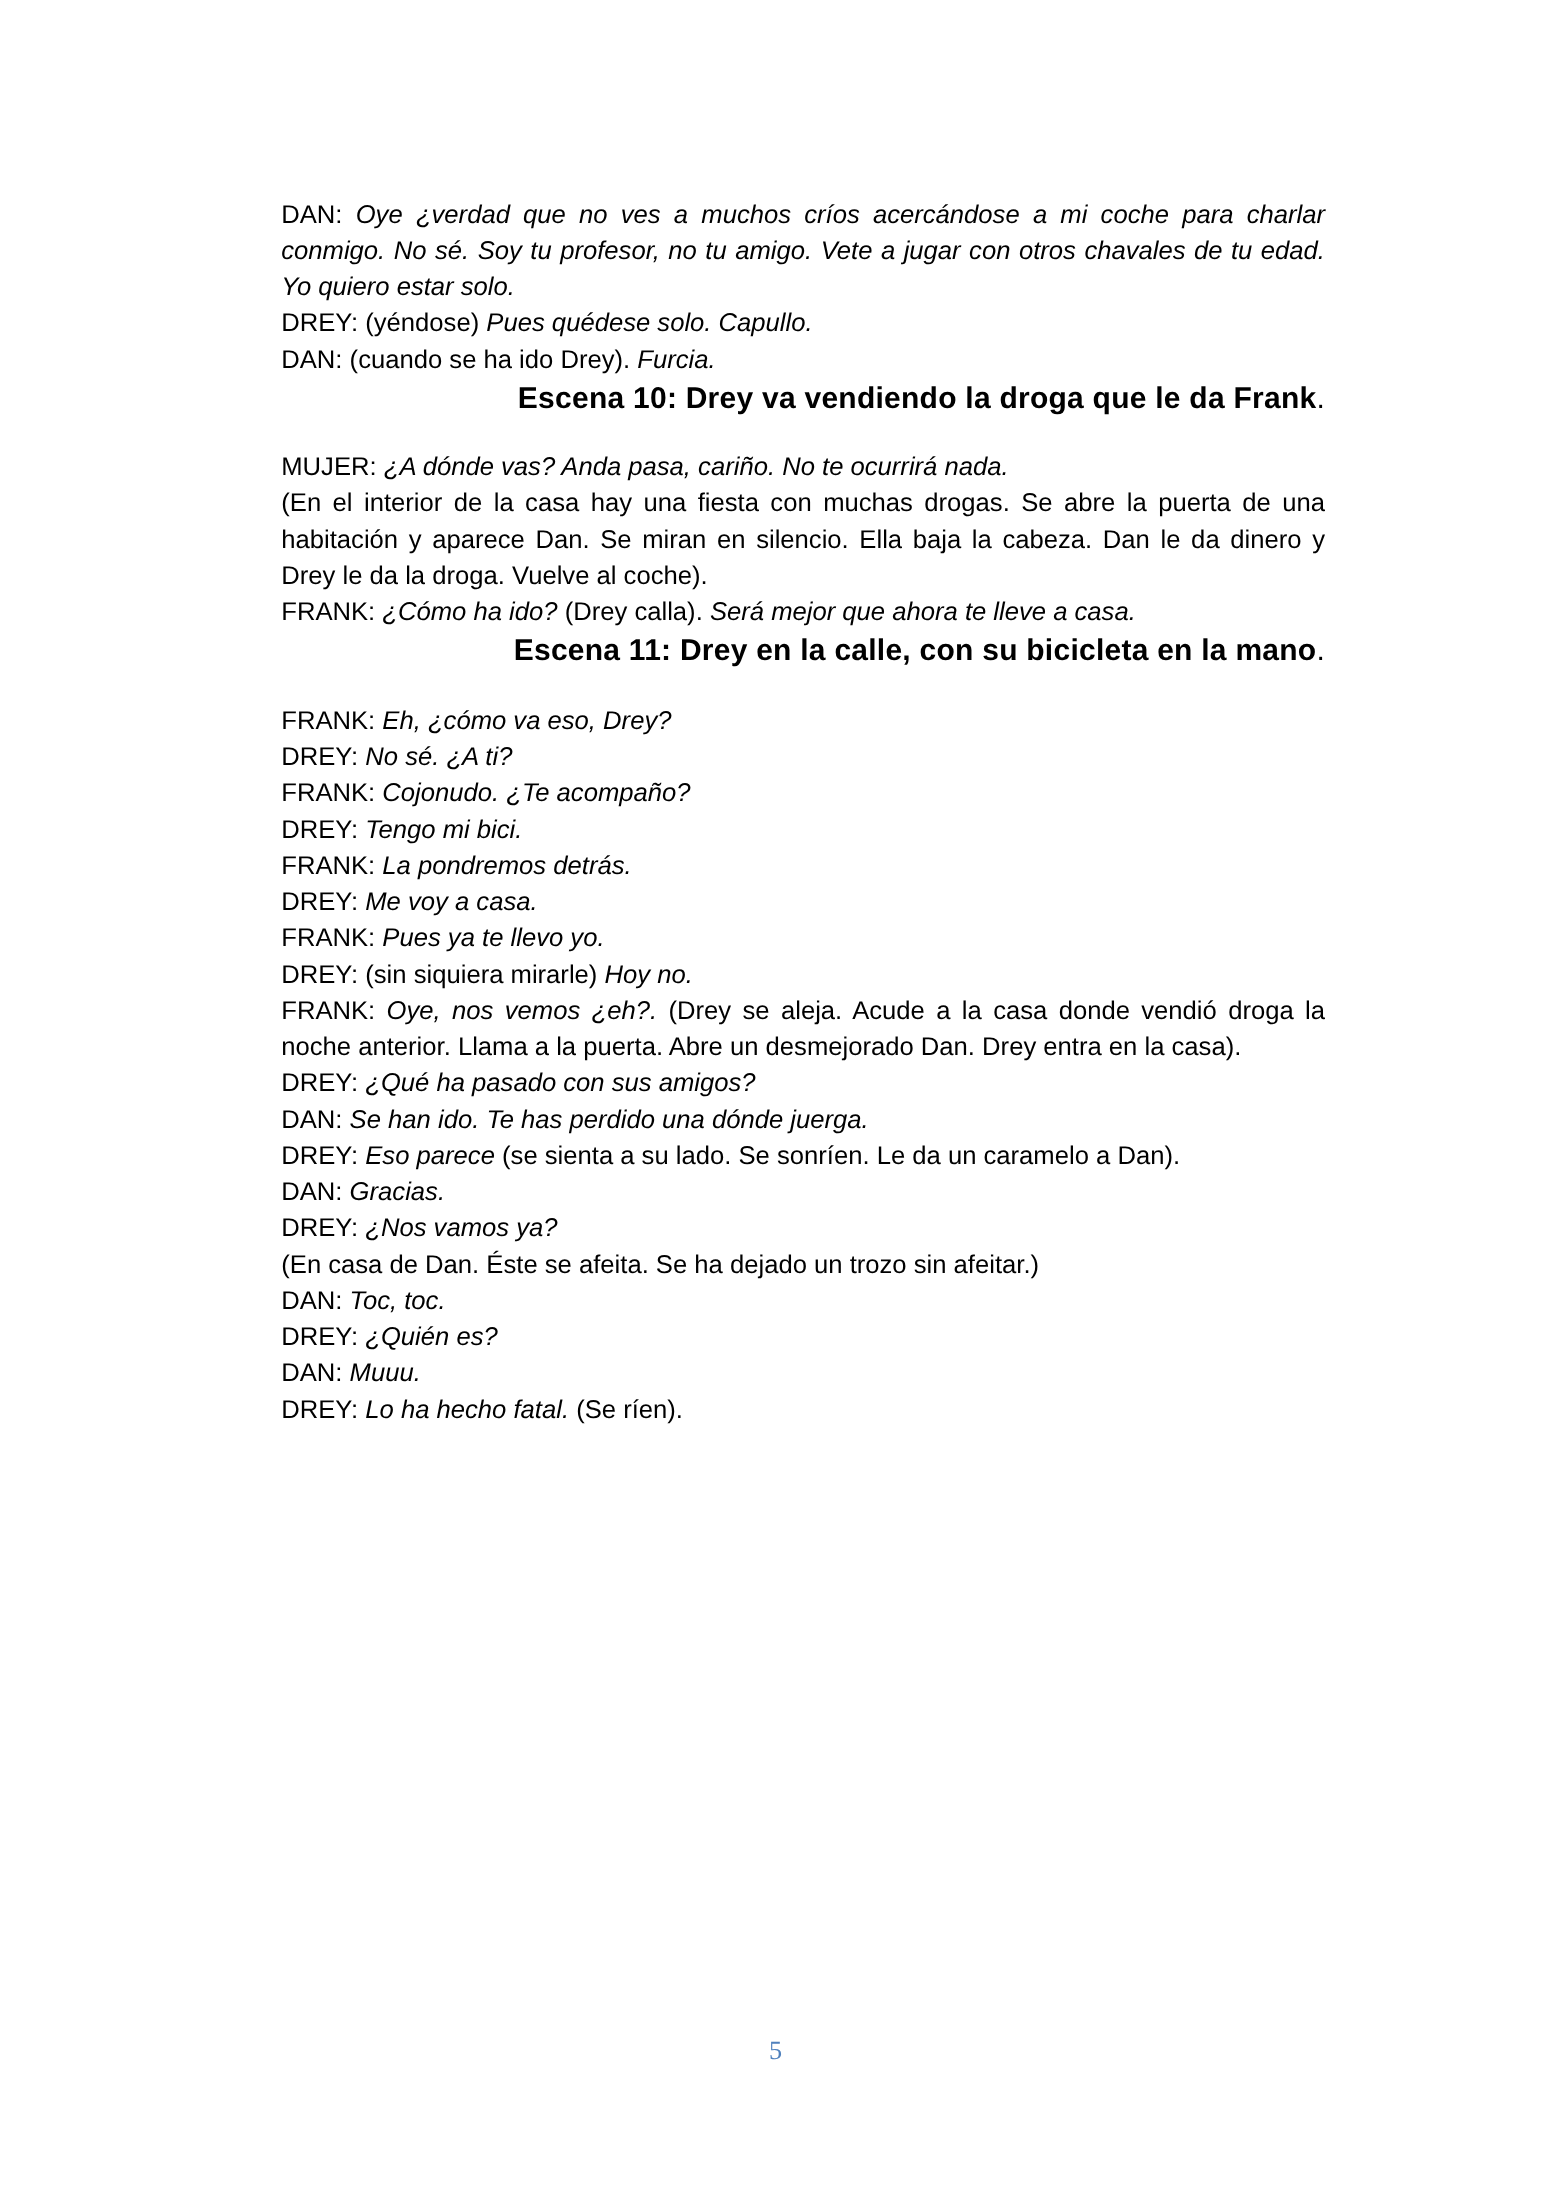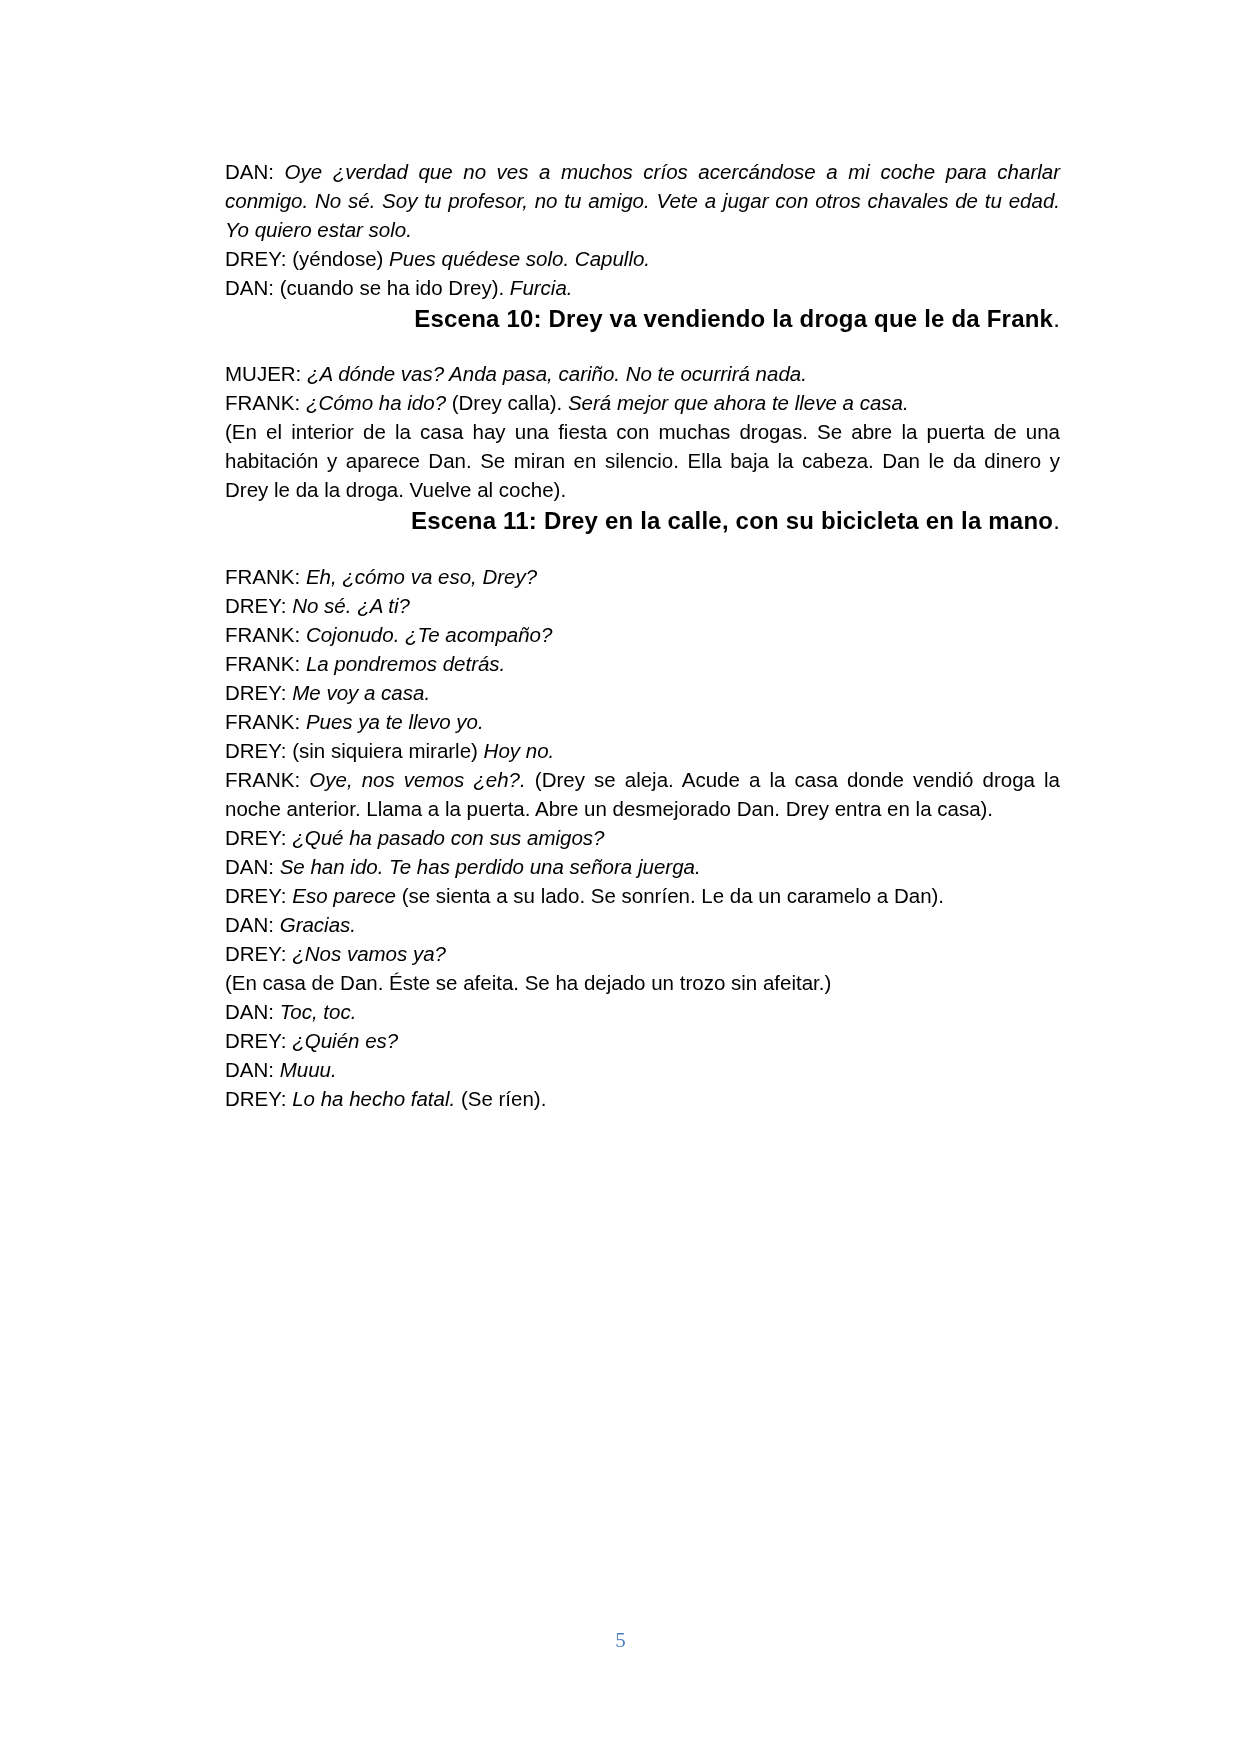--- a/index.html
+++ b/index.html
@@ -60,35 +60,36 @@
 <div class="page">
   <div class="content" id="doc">
       <div class="blk dialogue blk-0">
         <p class="para"><span class="seg-r">DAN: </span><span class="seg-i">Oye ¿verdad que no ves a muchos críos acercándose a mi coche para charlar conmigo. No sé. Soy tu profesor, no tu amigo. Vete a jugar con otros chavales de tu edad. Yo quiero estar solo.</span></p>
         <p class="para"><span class="seg-r">DREY: (yéndose) </span><span class="seg-i">Pues quédese solo. Capullo.</span></p>
         <p class="para"><span class="seg-r">DAN: (cuando se ha ido Drey). </span><span class="seg-i">Furcia.</span></p>
       </div>
       <h2 class="blk scene-heading blk-1"><span class="seg-b">Escena 10: Drey va vendiendo la droga que le da Frank</span><span class="seg-r">.</span></h2>
       <div class="blk dialogue blk-3">
         <p class="para"><span class="seg-r">MUJER: </span><span class="seg-i">¿A dónde vas? Anda pasa, cariño. No te ocurrirá nada.</span></p>
+        <p class="para"><span class="seg-r">(En el interior de la casa hay una fiesta con muchas drogas. Se abre la puerta de una habitación y aparece Dan. Se miran en silencio. Ella baja la cabeza. Dan le da dinero y Drey le da la droga. Vuelve al coche).</span></p>
         <p class="para"><span class="seg-r">FRANK: </span><span class="seg-i">¿Cómo ha ido? </span><span class="seg-r">(Drey calla). </span><span class="seg-i">Será mejor que ahora te lleve a casa.</span></p>
-        <p class="para"><span class="seg-r">(En el interior de la casa hay una fiesta con muchas drogas. Se abre la puerta de una habitación y aparece Dan. Se miran en silencio. Ella baja la cabeza. Dan le da dinero y Drey le da la droga. Vuelve al coche).</span></p>
       </div>
       <h2 class="blk scene-heading blk-4"><span class="seg-b">Escena 11: Drey en la calle, con su bicicleta en la mano</span><span class="seg-r">.</span></h2>
       <div class="blk dialogue blk-6">
         <p class="para"><span class="seg-r">FRANK: </span><span class="seg-i">Eh, ¿cómo va eso, Drey?</span></p>
         <p class="para"><span class="seg-r">DREY: </span><span class="seg-i">No sé. ¿A ti?</span></p>
         <p class="para"><span class="seg-r">FRANK: </span><span class="seg-i">Cojonudo. ¿Te acompaño?</span></p>
+        <p class="para"><span class="seg-r">DREY: </span><span class="seg-i">Tengo mi bici.</span></p>
         <p class="para"><span class="seg-r">FRANK: </span><span class="seg-i">La pondremos detrás.</span></p>
         <p class="para"><span class="seg-r">DREY: </span><span class="seg-i">Me voy a casa.</span></p>
         <p class="para"><span class="seg-r">FRANK: </span><span class="seg-i">Pues ya te llevo yo.</span></p>
         <p class="para"><span class="seg-r">DREY: (sin siquiera mirarle) </span><span class="seg-i">Hoy no.</span></p>
         <p class="para"><span class="seg-r">FRANK: </span><span class="seg-i">Oye, nos vemos ¿eh?. </span><span class="seg-r">(Drey se aleja. Acude a la casa donde vendió droga la noche anterior. Llama a la puerta. Abre un desmejorado Dan. Drey entra en la casa).</span></p>
         <p class="para"><span class="seg-r">DREY: </span><span class="seg-i">¿Qué ha pasado con sus amigos?</span></p>
-        <p class="para"><span class="seg-r">DAN: </span><span class="seg-i">Se han ido. Te has perdido una señora juerga.</span></p>
+        <p class="para"><span class="seg-r">DAN: </span><span class="seg-i">Se han ido. Te has perdido una dónde juerga.</span></p>
         <p class="para"><span class="seg-r">DREY: </span><span class="seg-i">Eso parece </span><span class="seg-r">(se sienta a su lado. Se sonríen. Le da un caramelo a Dan).</span></p>
         <p class="para"><span class="seg-r">DAN: </span><span class="seg-i">Gracias.</span></p>
         <p class="para"><span class="seg-r">DREY: </span><span class="seg-i">¿Nos vamos ya?</span></p>
         <p class="para"><span class="seg-r">(En casa de Dan. Éste se afeita. Se ha dejado un trozo sin afeitar.)</span></p>
         <p class="para"><span class="seg-r">DAN: </span><span class="seg-i">Toc, toc.</span></p>
         <p class="para"><span class="seg-r">DREY: </span><span class="seg-i">¿Quién es?</span></p>
         <p class="para"><span class="seg-r">DAN: </span><span class="seg-i">Muuu.</span></p>
         <p class="para"><span class="seg-r">DREY: </span><span class="seg-i">Lo ha hecho fatal. </span><span class="seg-r">(Se ríen).</span></p>
       </div>
     </div>

